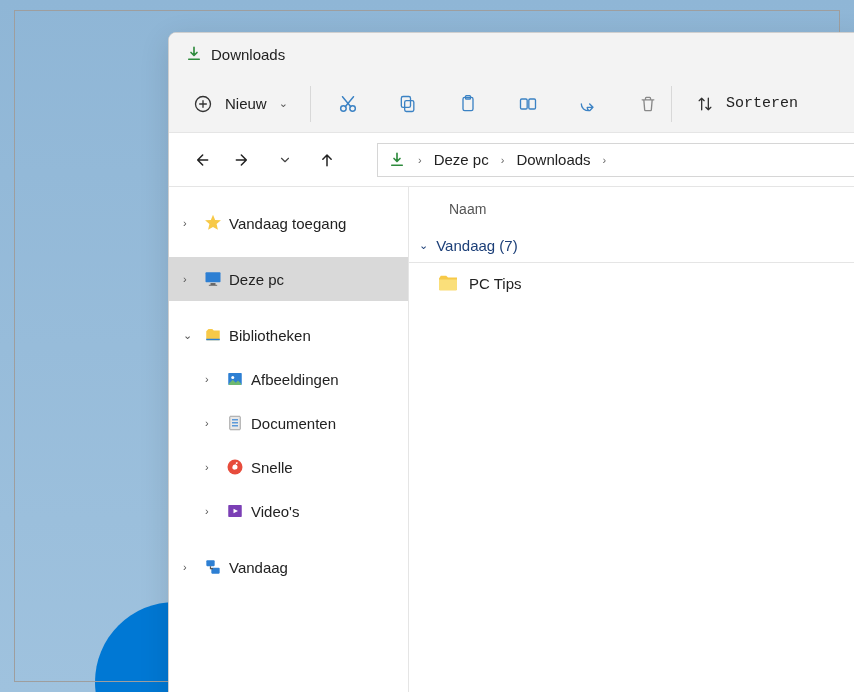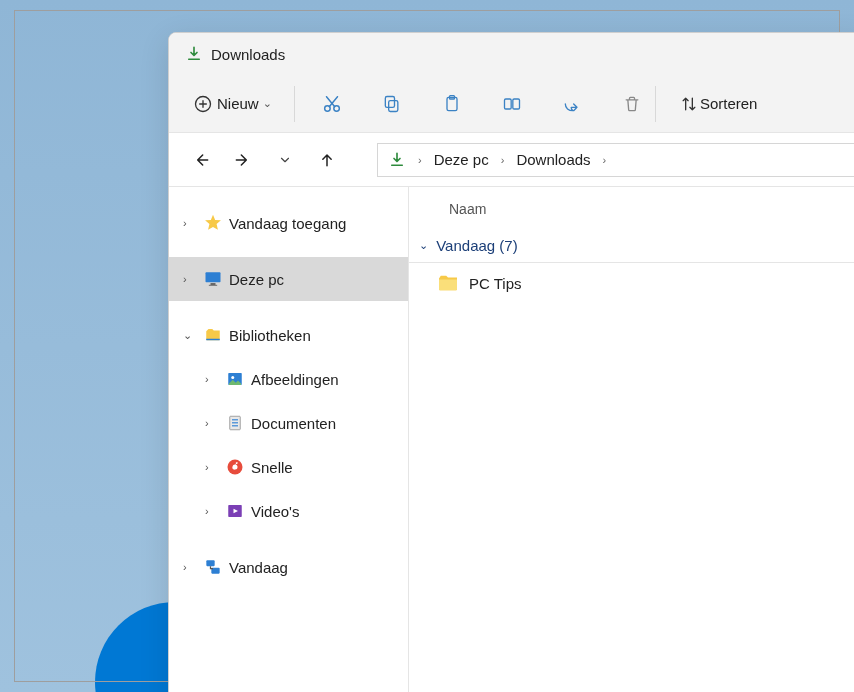--- a/index.html
+++ b/index.html
@@ -5,21 +5,21 @@
 * { box-sizing: border-box; margin: 0; padding: 0; }
 body { font-family: "Segoe UI", Tahoma, sans-serif; font-size: 14px; background: #8FB6D6; width: 854px; height: 692px; overflow: hidden; position: relative; }
 .desktop-bg { position: absolute; inset: 0; background: linear-gradient(180deg, #8FB6D6 0%, #9FC2DE 100%); }
 .taskbar-hint { position: absolute; left: 95px; bottom: -70px; width: 160px; height: 160px; border-radius: 50%; background: #0078D4; }
 .outer-frame { position: absolute; left: 14px; top: 10px; right: 14px; bottom: 10px; border: 1px solid #9E9E9E; background: transparent; }
 .explorer-window { position: absolute; left: 168px; top: 32px; width: 700px; height: 700px; background: #fff; border: 1px solid #CFCFCF; border-radius: 8px 0 0 0; box-shadow: 0 8px 30px rgba(0,0,0,0.12); overflow: hidden; }
 .titlebar { display: flex; align-items: center; height: 42px; padding: 0 16px; background: #F3F3F3; }
 .titlebar .title-icon { width: 18px; height: 18px; margin-right: 8px; }
 .titlebar .title-text { font-size: 15px; color: #222; }
 .toolbar { display: flex; align-items: center; height: 58px; background: #F3F3F3; padding: 0 14px; border-bottom: 1px solid #E5E5E5; }
-.new-btn { display: flex; align-items: center; gap: 4px; padding: 6px 10px; border-radius: 4px; color: #222; font-size: 15px; }
+.new-btn { display: flex; align-items: center; gap: 12px; padding: 6px 10px; border-radius: 4px; color: #222; font-size: 15px; }
 .new-btn .chev { font-size: 11px; color: #555; }
 .tb-divider { width: 1px; height: 36px; background: #D8D8D8; margin: 0 12px; }
 .tb-icons { display: flex; align-items: center; gap: 38px; padding-left: 14px; }
 .tb-icon { width: 22px; height: 22px; display: flex; align-items: center; justify-content: center; }
 .navbar { display: flex; align-items: center; height: 54px; border-bottom: 1px solid #E5E5E5; }
 .nav-arrows { display: flex; align-items: center; gap: 22px; padding: 0 22px; width: 208px; }
 .nav-arrow { width: 20px; height: 20px; display: flex; align-items: center; justify-content: center; color: #333; }
 .breadcrumb { flex: 1; height: 34px; border: 1px solid #D6D6D6; display: flex; align-items: center; padding: 0 10px; gap: 10px; color: #222; font-size: 15px; margin-right: 6px; }
 .breadcrumb .sep { color: #666; font-size: 11px; padding: 0 2px; }
 .content { display: flex; height: calc(100% - 154px); }
@@ -106,21 +106,21 @@
             <path d="M5 7h14M9 7V5a1 1 0 011-1h4a1 1 0 011 1v2m-8 0l1 12a1 1 0 001 1h6a1 1 0 001-1l1-12" stroke="#888" stroke-width="1.6" fill="none" stroke-linecap="round"></path>
           </svg>
       </div>
     </div>
     <div class="tb-divider"></div>
     <div class="tb-icon" style="margin-left:10px;">
       <svg viewBox="0 0 24 24" width="20" height="20">
           <path d="M8 5v14m0-14L5 8m3-3l3 3M16 19V5m0 14l3-3m-3 3l-3-3" stroke="#333" stroke-width="1.6" fill="none" stroke-linecap="round" stroke-linejoin="round"></path>
         </svg>
     </div>
-    <span style="font-size:15px; color:#222;">Sorteren</span>
+    <span style="margin-left:10px; font-size:15px; color:#222;font-family:Liberation Mono, monospace;">Sorteren</span>
   </div>
 
   <div class="navbar">
     <div class="nav-arrows">
       <div class="nav-arrow">
         <svg viewBox="0 0 24 24" width="20" height="20">
             <path d="M14 6l-6 6 6 6M8 12h12" stroke="#222" stroke-width="1.8" fill="none" stroke-linecap="round" stroke-linejoin="round"></path>
           </svg>
       </div>
       <div class="nav-arrow">

